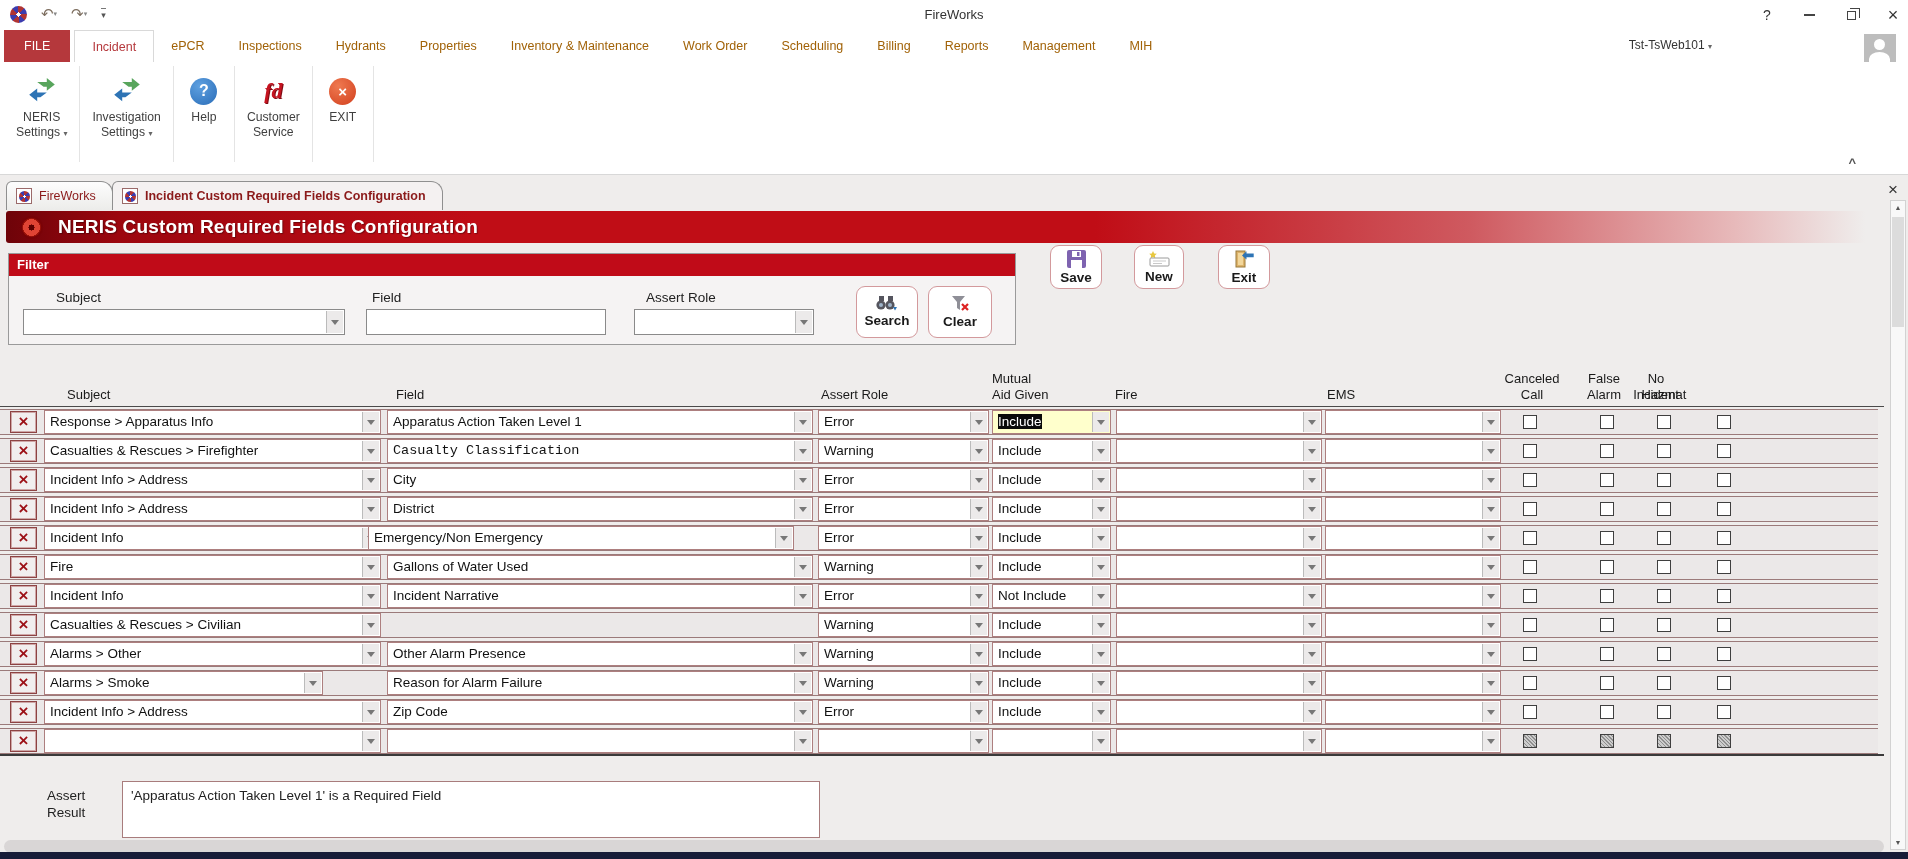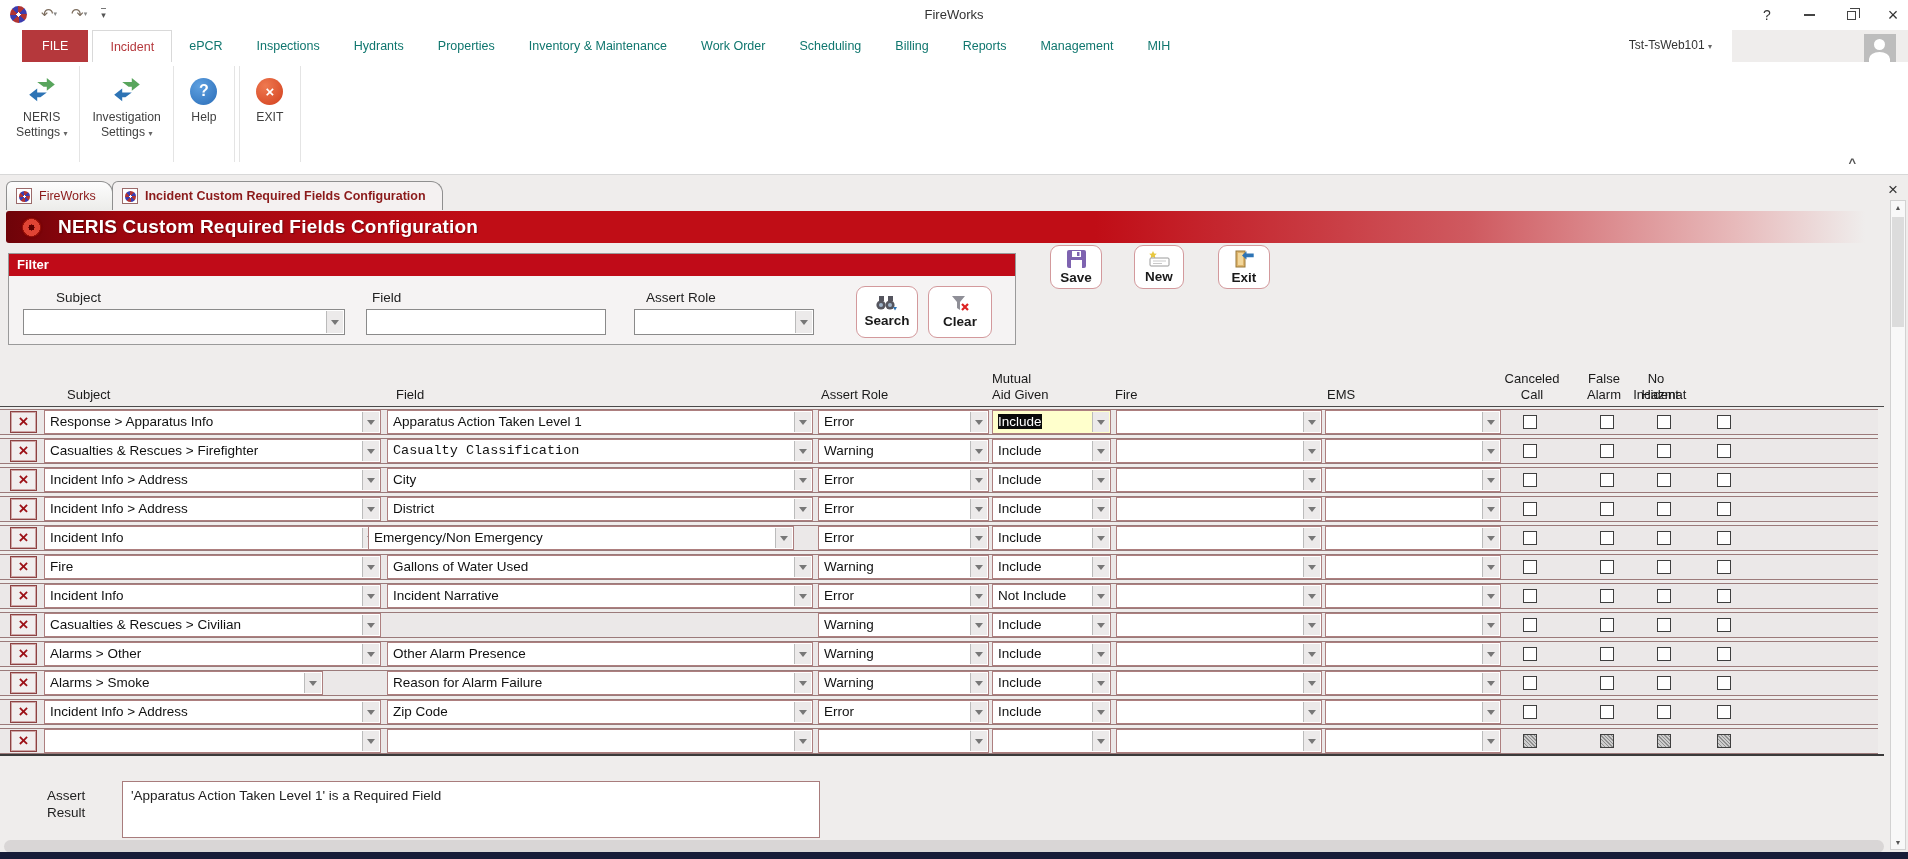--- a/index.html
+++ b/index.html
@@ -19,22 +19,22 @@
   .qat-custom { color:#555; font-size:9px; border-top:1px solid #777; padding-top:1px; }
   .win-title { position:absolute; left:0; right:0; top:7px; text-align:center; font-size:13px; color:#333; }
   .win-controls { position:absolute; right:6px; top:0; height:30px; display:flex; align-items:center; gap:24px; }
   .wc { width:18px; height:22px; display:flex; align-items:center; justify-content:center; color:#333; font-size:14px; }
   .wc-min i { display:block; width:11px; height:2px; background:#444; }
   .wc-rest i { display:block; width:9px; height:9px; border:1px solid #444; position:relative; }
   .wc-rest i:before { content:""; position:absolute; left:2px; top:-4px; width:9px; height:9px; border:1px solid #444; border-left:none; border-bottom:none; }
   .wc-close { font-size:18px; }
 
   
-  .ribbon-tabs { position:absolute; left:0; top:30px; width:1732px; height:32px; background:#fff; display:flex; align-items:stretch; padding-left:22px; }
-  .rtab { font-size:12.5px; color:#0f766e; padding:0 17px; display:flex; align-items:center; white-space:nowrap; }
+  .ribbon-tabs { position:absolute; left:0; top:30px; width:1908px; height:32px; background:#fff; display:flex; align-items:stretch; padding-left:4px; }
+  .rtab { font-size:12.5px; color:#a16207; padding:0 17px; display:flex; align-items:center; white-space:nowrap; }
   .rtab.file { background:#b5383c; color:#fff; padding:0 20px; margin-right:4px; }
   .rtab.active { color:#b5383c; background:#fff; border:1px solid #d9d9d9; border-bottom:none; }
   .user-chip { position:absolute; right:196px; top:38px; font-size:12px; color:#333; white-space:nowrap; }
   .user-chip .mini { font-size:8px; color:#666; }
   .avatar { position:absolute; right:12px; top:34px; width:32px; height:30px; background:#bdbdbd; overflow:hidden; }
   .avatar .head { position:absolute; left:10px; top:5px; width:11px; height:11px; background:#fff; border-radius:50%; }
   .avatar .body { position:absolute; left:5px; top:18px; width:21px; height:14px; background:#fff; border-radius:50% 50% 0 0; }
 
   
   .ribbon-body { position:absolute; left:0; top:62px; width:1908px; height:113px; background:#fff; border-bottom:1px solid #d8d8d8; }
@@ -183,20 +183,29 @@
         <div class="rsep"></div>
         <div class="rbtn">
           <div class="icoarea">
             <span class="ico-help">?</span>
           </div>
           <div class="lbl">
             <div>Help</div>
           </div>
         </div>
         <div class="rsep"></div>
+        <div class="rbtn">
+          <div class="icoarea">
+            <span class="ico-fd">fd</span>
+          </div>
+          <div class="lbl">
+            <div>Customer</div>
+            <div>Service</div>
+          </div>
+        </div>
         <div class="rsep"></div>
         <div class="rbtn">
           <div class="icoarea">
             <span class="ico-exitc">×</span>
           </div>
           <div class="lbl">
             <div>EXIT</div>
           </div>
         </div>
         <div class="rsep"></div>

